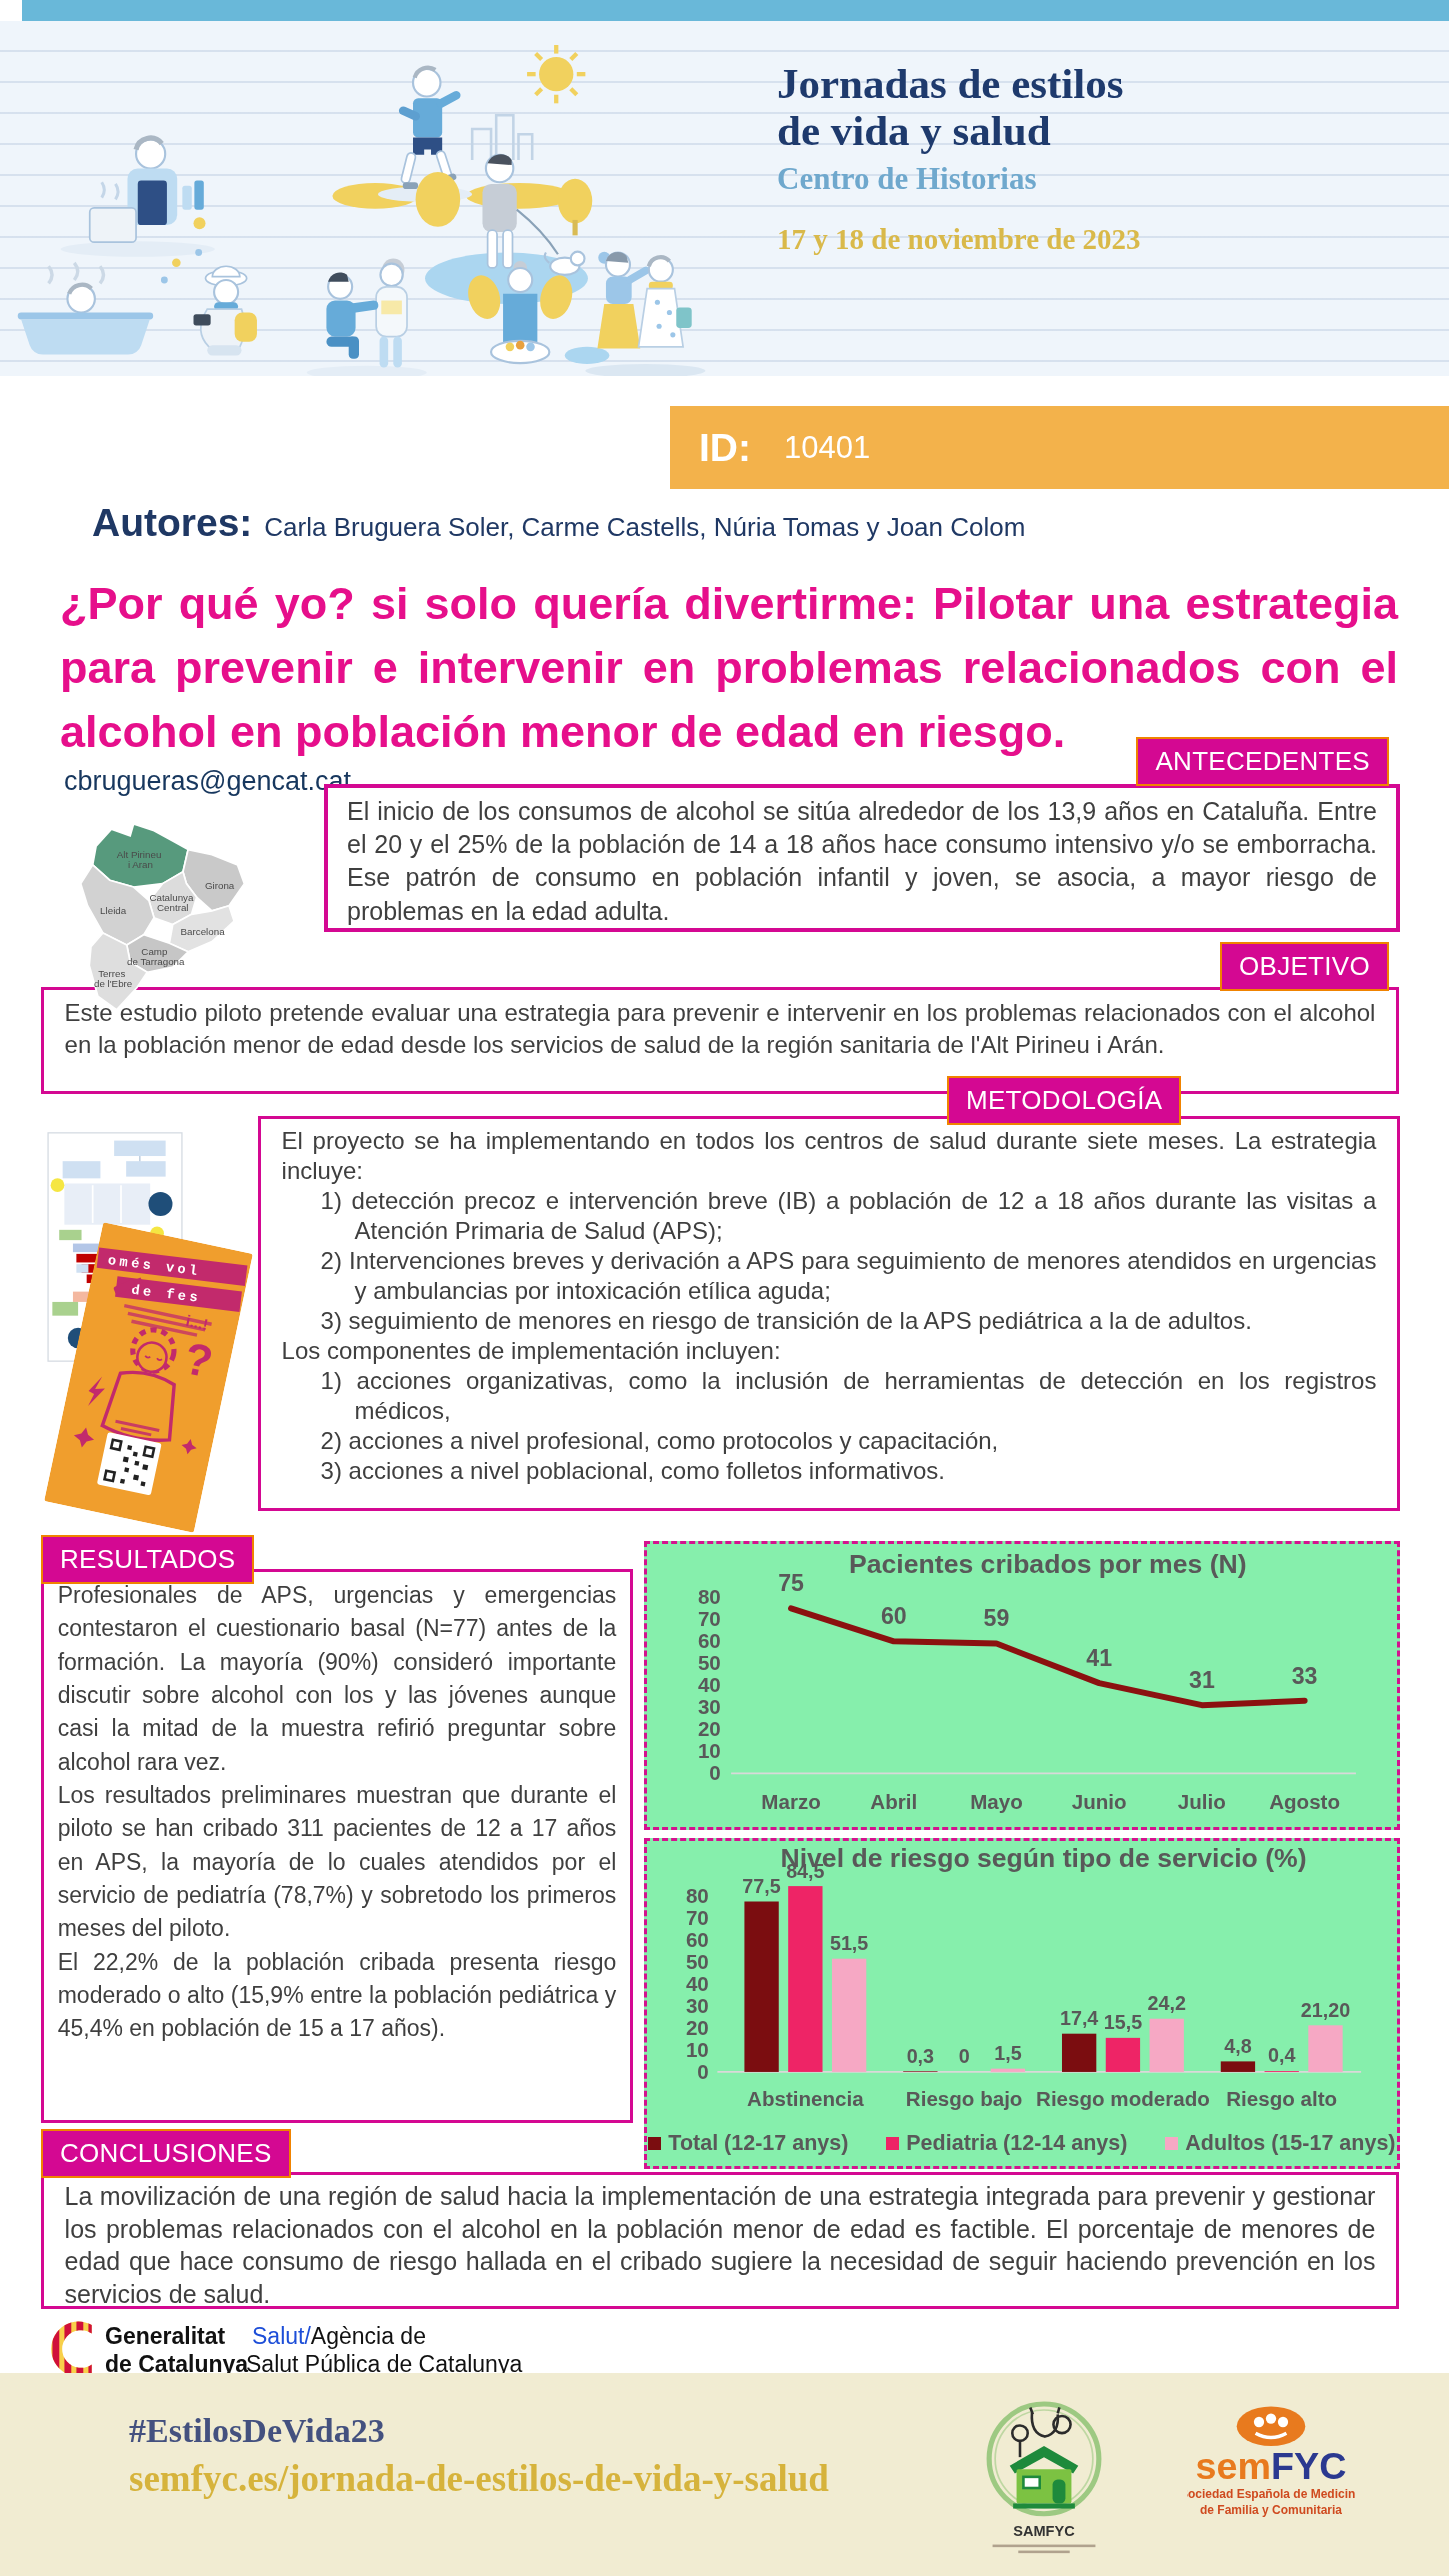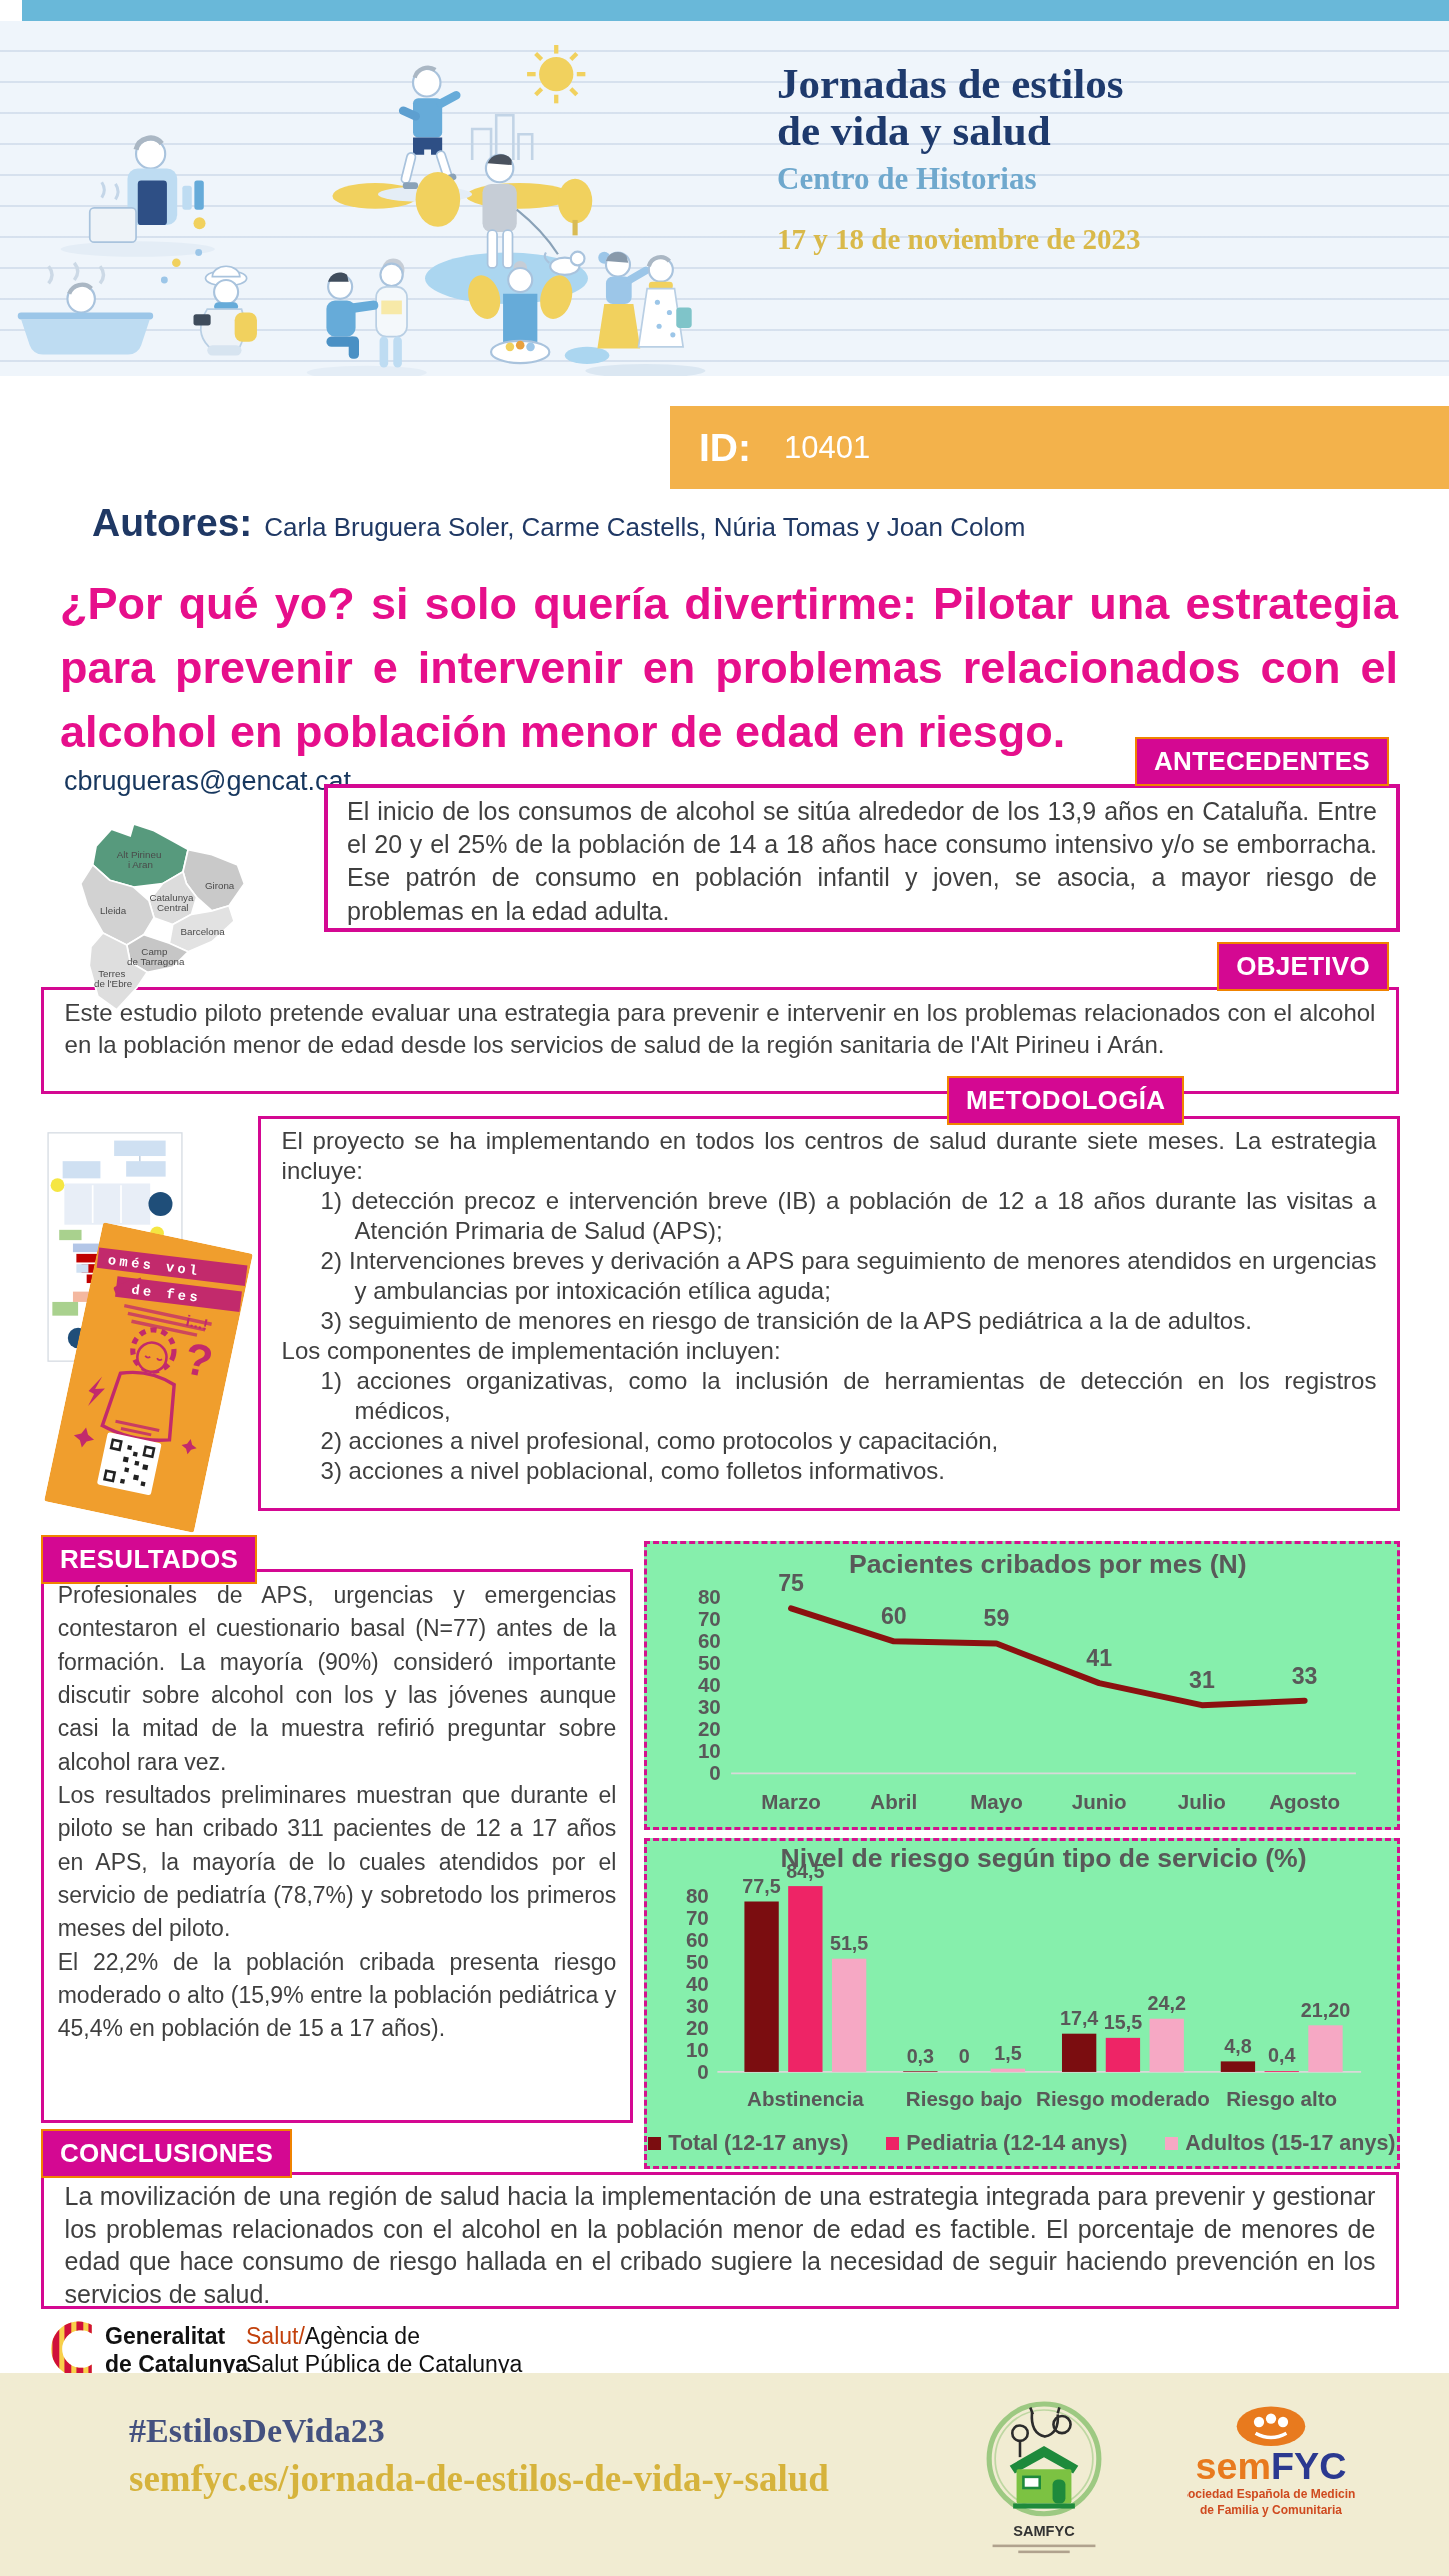--- a/index.html
+++ b/index.html
@@ -20,21 +20,21 @@
           display:flex;align-items:center;padding-left:29px;box-sizing:border-box;gap:33px;color:#fff;}
   .id-label{font-size:39px;font-weight:bold;}
   .id-value{font-size:31px;}
   .autores{position:absolute;left:49px;top:501px;display:flex;align-items:baseline;gap:12px;color:#1f3864;}
   .autores-label{font-size:39px;font-weight:bold;margin-left:43px;}
   .autores-names{font-size:26px;}
   .poster-title{position:absolute;left:60px;top:572px;width:1338px;margin:0;font-size:45px;font-weight:bold;
                 color:#e60f8b;text-align:justify;line-height:1.42;}
   .email{position:absolute;left:64px;top:766px;font-size:27px;color:#17375e;text-decoration:none;}
   
-  .sec-header{position:absolute;background:#d40892;border:2.6px solid #f08300;color:#fff;font-weight:bold;
+  .sec-header{position:absolute;background:#d40892;border:2.6px solid #f08300;color:#fff;font-weight:normal;
               font-size:26px;padding:6.9px 17px;letter-spacing:0.3px;white-space:nowrap;z-index:6;}
   .content-box{position:absolute;background:#fff;border:3.4px solid #d40892;color:#3f3f3f;
                text-align:justify;box-sizing:border-box;z-index:2;overflow:hidden;}
   .antecedentes-header{right:60px;top:737px;}
   .antecedentes-box{left:324px;top:784px;width:1076px;height:148px;border-width:4.3px;
                     font-size:25px;line-height:1.33;padding:6.9px 19px;}
   .objetivo-header{right:60px;top:942px;}
   .objetivo-box{left:41px;top:987px;width:1358px;height:107px;font-size:24px;line-height:1.33;padding:6.9px 20.6px;}
   .metodologia-header{left:947px;top:1076px;}
   .metodologia-box{left:258px;top:1116px;width:1142px;height:395px;font-size:24px;line-height:1.25;padding:6.9px 20.6px;}
@@ -59,21 +59,21 @@
   .ch-dlabel{font-size:27px;fill:#595959;font-family:"Liberation Sans",sans-serif;}
   .ch-blabel{font-size:23px;fill:#595959;font-family:"Liberation Sans",sans-serif;}
   #chart2-legend{position:absolute;left:0;right:0;bottom:10.3px;display:flex;justify-content:center;gap:38px;
                  font-size:21.5px;color:#595959;text-align:right;}
   .leg-item{display:inline-flex;align-items:center;gap:6.9px;}
   .leg-swatch{width:13px;height:13px;display:inline-block;}
   
   .gencat-logo{position:absolute;left:49px;top:2318px;}
   .gencat-name{position:absolute;left:105px;top:2322px;font-size:23px;font-weight:bold;color:#111;line-height:1.22;}
   .salut-text{position:absolute;left:246px;top:2322px;font-size:23px;color:#111;line-height:1.22;}
-  .salut-blue{color:#c2410c;}
+  .salut-blue{color:#1d4ed8;margin-left:6px;}
   .beige-banner{position:absolute;left:0;top:2373px;width:1449px;height:203px;background:#f1ecd2;}
   .hashtag{position:absolute;left:129px;top:39px;font-family:"Liberation Serif",serif;font-weight:bold;
            font-size:34px;color:#44517f;}
   .footer-url{position:absolute;left:129px;top:84px;font-family:"Liberation Serif",serif;font-weight:bold;
               font-size:37px;color:#d6b33c;text-decoration:none;}
   .samfyc-logo{position:absolute;left:977px;top:19px;}
   .semfyc-logo{position:absolute;left:1187px;top:31px;}
 </style>
 </head>
 <body>

